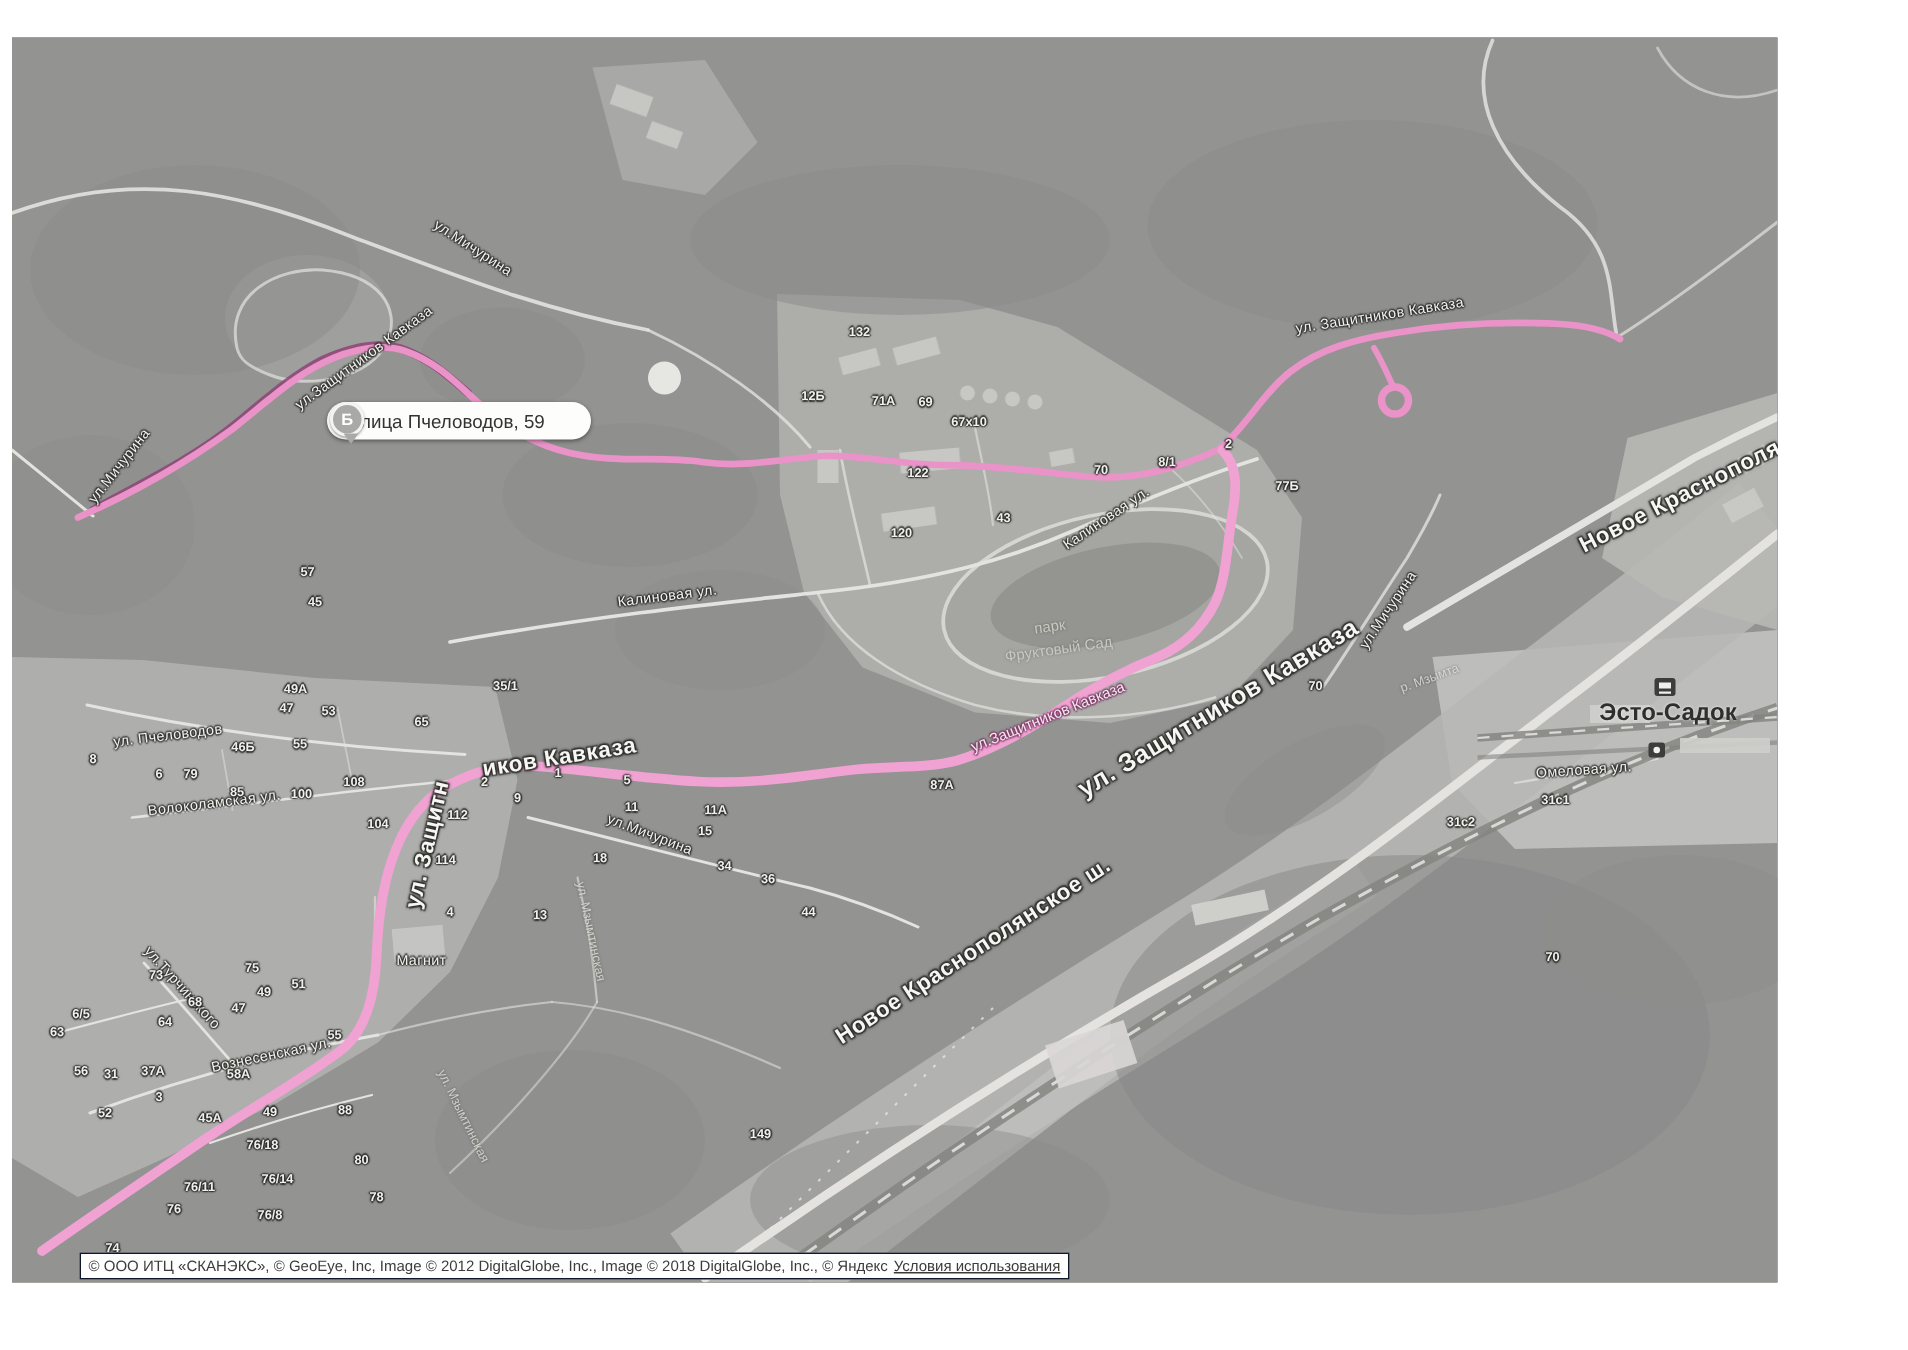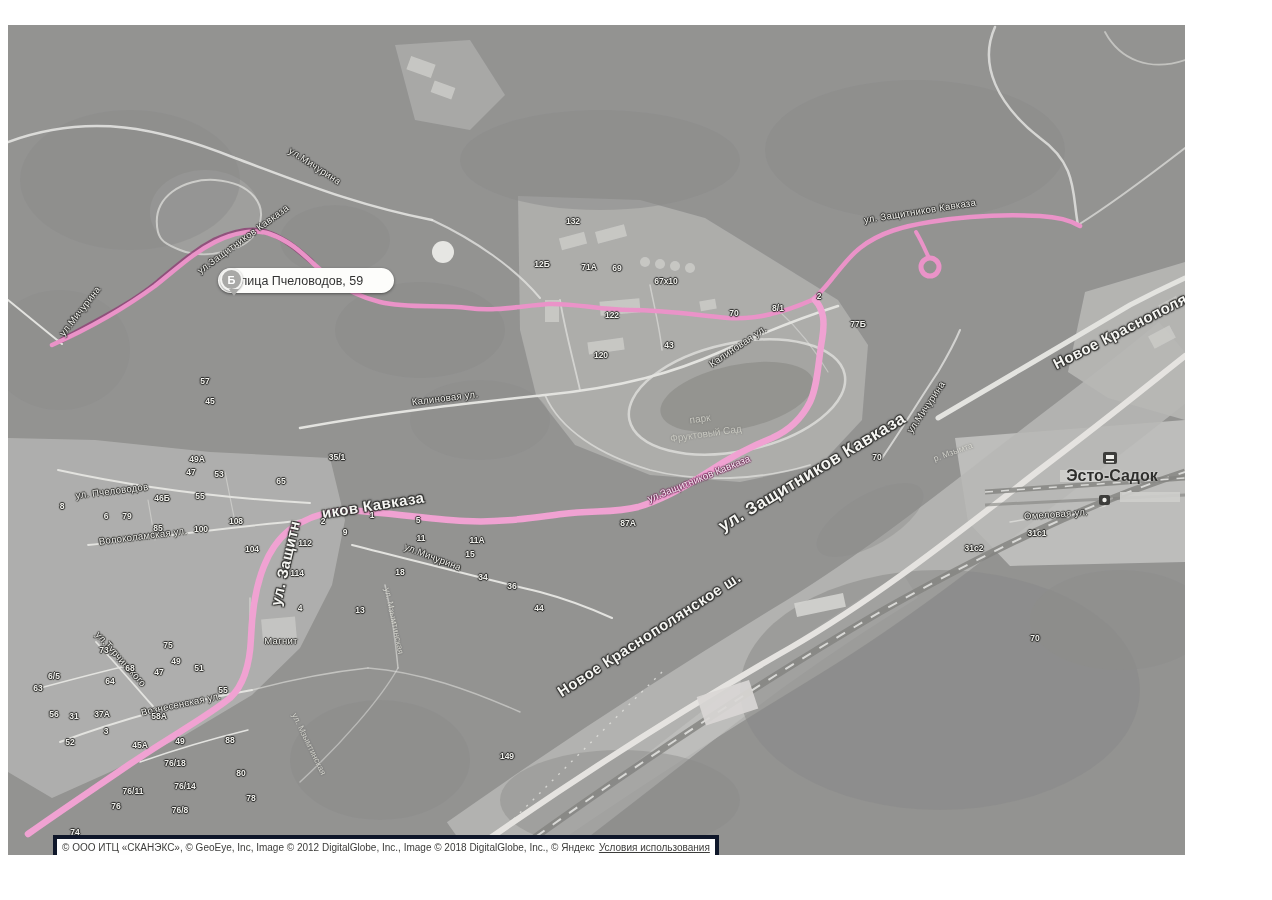--- a/index.html
+++ b/index.html
@@ -29,21 +29,21 @@
   .balloon{position:absolute;left:210px;top:243px;width:176px;height:25px;background:#fdfdfb;
       border-radius:13px;box-shadow:0 1px 3px rgba(0,0,0,.45);display:flex;align-items:center;
       padding-left:16px;box-sizing:border-box;font-size:12.5px;color:#333;z-index:30;}
   .pin{position:absolute;left:212px;top:243px;width:23px;height:23px;border-radius:50%;
       background:#a9a9a7;border:2px solid #f4f4f2;box-sizing:border-box;z-index:31;
       display:flex;align-items:center;justify-content:center;color:#fff;font-size:11px;
       font-weight:bold;box-shadow:0 1px 2px rgba(0,0,0,.4);}
   .pin::after{content:"";position:absolute;left:7px;top:19px;border:5px solid transparent;
       border-top:7px solid #a9a9a7;}
   .attrib{position:absolute;left:45px;top:810px;height:16px;background:#fefefe;
-      border:4px solid #0f172a;display:flex;align-items:center;padding:0 5px;
+      border:1px solid #0f172a;display:flex;align-items:center;padding:0 5px;
       font-size:10px;color:#3c3c3a;white-space:nowrap;z-index:40;}
   .attrib a{color:#3c3c3a;margin-left:4px;}
 </style>
 </head>
 <body>
 
 <div class="page">
   <div class="map">
 
     <svg viewBox="8 25 1177 830" preserveAspectRatio="none">
@@ -212,21 +212,21 @@
         <div class="lbl big" style="left: 804px; top: 447px; --r: -31deg; font-size: 17px;">ул. Защитников Кавказа</div>
         <div class="lbl big" style="left: 641px; top: 609px; --r: -33deg; font-size: 15px;">Новое Краснополянское ш.</div>
         <div class="lbl big" style="left: 277px; top: 538px; --r: -77deg; font-size: 15px;">ул. Защитн</div>
         <div class="lbl big" style="left: 365px; top: 480px; --r: -9deg; font-size: 15px;">иков Кавказа</div>
         <div class="lbl place" style="left: 1104px; top: 451px; --r: 0deg;">Эсто-Садок</div>
         <div class="lbl st" style="left: 273px; top: 616px; --r: 0deg;">Магнит</div>
         <div class="lbl num" style="left: 565px; top: 196px; --r: 0deg;">132</div>
         <div class="lbl num" style="left: 534px; top: 239px; --r: 0deg;">12Б</div>
         <div class="lbl num" style="left: 581px; top: 242px; --r: 0deg;">71А</div>
         <div class="lbl num" style="left: 609px; top: 243px; --r: 0deg;">69</div>
-        <div class="lbl num" style="left: 658px; top: 256px; --r: 0deg;">67х10</div>
+        <div class="lbl num" style="left: 638px; top: 256px; --r: 0deg;">67х10</div>
         <div class="lbl num" style="left: 604px; top: 290px; --r: 0deg;">122</div>
         <div class="lbl num" style="left: 593px; top: 330px; --r: 0deg;">120</div>
         <div class="lbl num" style="left: 661px; top: 320px; --r: 0deg;">43</div>
         <div class="lbl num" style="left: 726px; top: 288px; --r: 0deg;">70</div>
         <div class="lbl num" style="left: 770px; top: 283px; --r: 0deg;">8/1</div>
         <div class="lbl num" style="left: 811px; top: 271px; --r: 0deg;">2</div>
         <div class="lbl num" style="left: 850px; top: 299px; --r: 0deg;">77Б</div>
         <div class="lbl num" style="left: 202px; top: 341px; margin-top: 35px; --r: 0deg;">45</div>
         <div class="lbl num" style="left: 197px; top: 356px; --r: 0deg;">57</div>
         <div class="lbl num" style="left: 329px; top: 432px; --r: 0deg;">35/1</div>
@@ -256,21 +256,21 @@
         <div class="lbl num" style="left: 392px; top: 547px; --r: 0deg;">18</div>
         <div class="lbl num" style="left: 504px; top: 561px; --r: 0deg;">36</div>
         <div class="lbl num" style="left: 531px; top: 583px; text-align: right; --r: 0deg;">44</div>
         <div class="lbl num" style="left: 292px; top: 583px; --r: 0deg;">4</div>
         <div class="lbl num" style="left: 352px; top: 585px; --r: 0deg;">13</div>
         <div class="lbl num" style="left: 46px; top: 651px; --r: 0deg;">6/5</div>
         <div class="lbl num" style="left: 30px; top: 663px; --r: 0deg;">63</div>
         <div class="lbl num" style="left: 96px; top: 625px; --r: 0deg;">73</div>
         <div class="lbl num" style="left: 160px; top: 620px; --r: 0deg;">75</div>
         <div class="lbl num" style="left: 168px; top: 636px; --r: 0deg;">49</div>
-        <div class="lbl num" style="left: 191px; top: 631px; margin-top: 12px; --r: 0deg;">51</div>
+        <div class="lbl num" style="left: 191px; top: 631px; --r: 0deg;">51</div>
         <div class="lbl num" style="left: 151px; top: 647px; --r: 0deg;">47</div>
         <div class="lbl num" style="left: 122px; top: 643px; --r: 0deg;">68</div>
         <div class="lbl num" style="left: 102px; top: 656px; --r: 0deg;">64</div>
         <div class="lbl num" style="left: 215px; top: 665px; --r: 0deg;">55</div>
         <div class="lbl num" style="left: 46px; top: 689px; --r: 0deg;">56</div>
         <div class="lbl num" style="left: 66px; top: 691px; --r: 0deg;">31</div>
         <div class="lbl num" style="left: 94px; top: 689px; --r: 0deg;">37А</div>
         <div class="lbl num" style="left: 151px; top: 691px; --r: 0deg;">58А</div>
         <div class="lbl num" style="left: 98px; top: 706px; --r: 0deg;">3</div>
         <div class="lbl num" style="left: 62px; top: 717px; --r: 0deg;">52</div>

